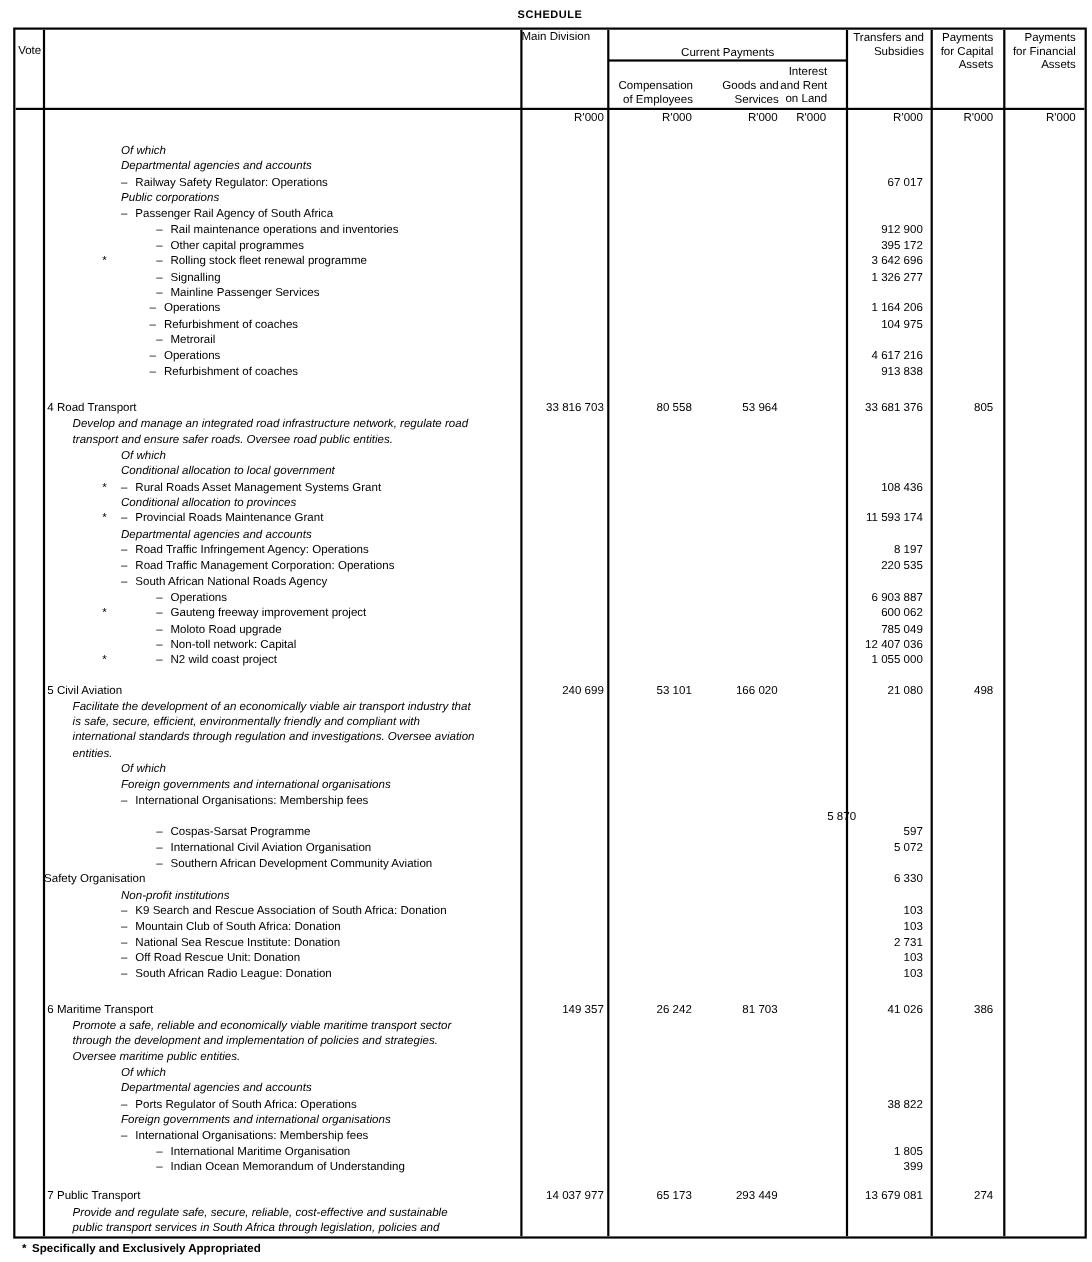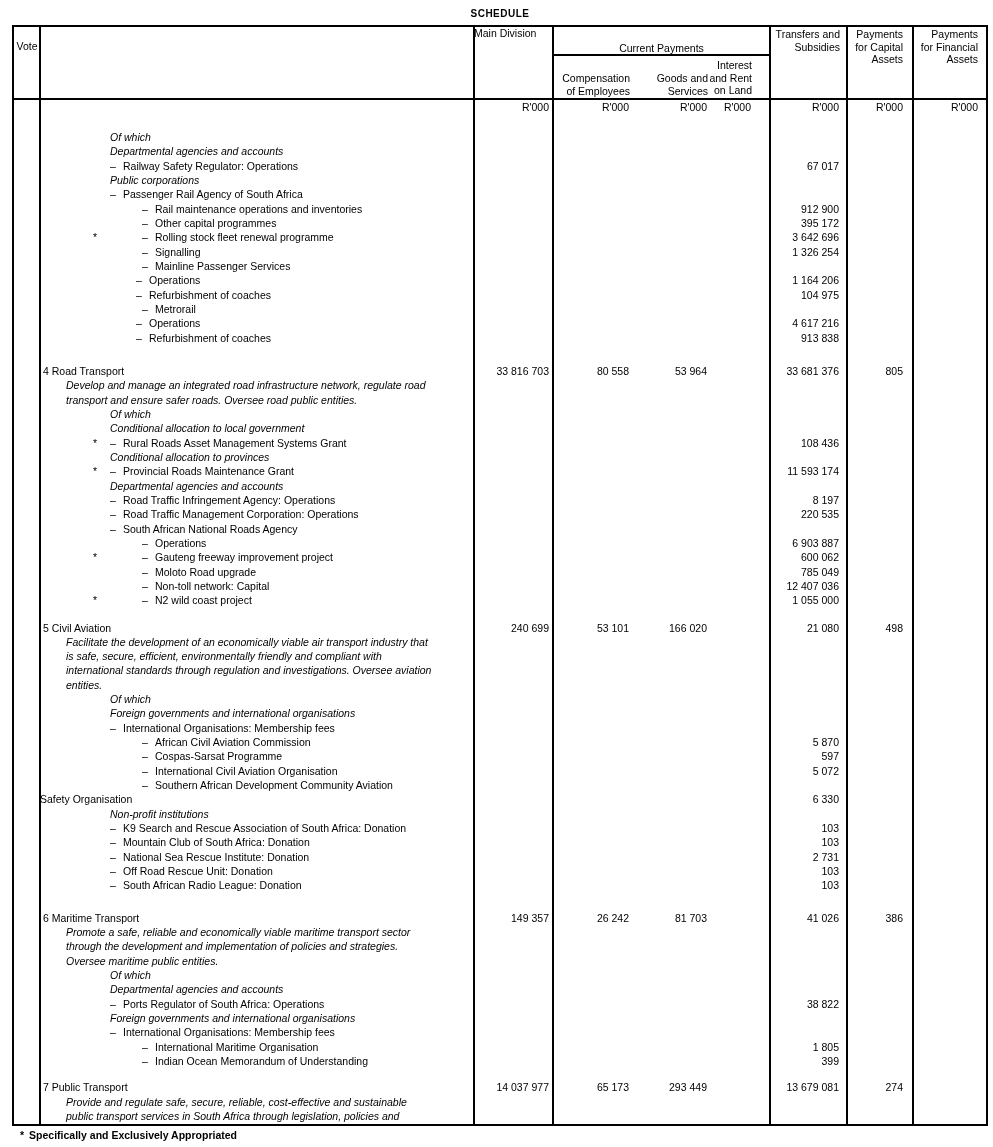--- a/index.html
+++ b/index.html
@@ -205,21 +205,21 @@
     <div class="c num financial"></div>
   </div>
       <div class="row r">
     <div class="c"></div>
     <div class="c desc item l2"><span class="dash">–</span><span class="txt">Signalling</span></div>
     <div class="c num main"></div>
     <div class="c num comp"></div>
     <div class="c num goods"></div>
     <div class="c num interest"></div>
     <div class="c"></div>
-    <div class="c num transfers">1 326 254</div>
+    <div class="c num transfers">1 326 277</div>
     <div class="c num capital"></div>
     <div class="c num financial"></div>
   </div>
       <div class="row r">
     <div class="c"></div>
     <div class="c desc item l2"><span class="dash">–</span><span class="txt">Mainline Passenger Services</span></div>
     <div class="c num main"></div>
     <div class="c num comp"></div>
     <div class="c num goods"></div>
     <div class="c num interest"></div>
@@ -585,21 +585,20 @@
     <div class="c num comp"></div>
     <div class="c num goods"></div>
     <div class="c num interest"></div>
     <div class="c"></div>
     <div class="c num transfers"></div>
     <div class="c num capital"></div>
     <div class="c num financial"></div>
   </div>
       <div class="row r">
     <div class="c"></div>
-    <div class="c desc item l2"><span class="dash">–</span><span class="txt">African Civil Aviation Commission</span></div>
     <div class="c num main"></div>
     <div class="c num comp"></div>
     <div class="c num goods"></div>
     <div class="c num interest"></div>
     <div class="c"></div>
     <div class="c num transfers">5 870</div>
     <div class="c num capital"></div>
     <div class="c num financial"></div>
   </div>
       <div class="row r">

